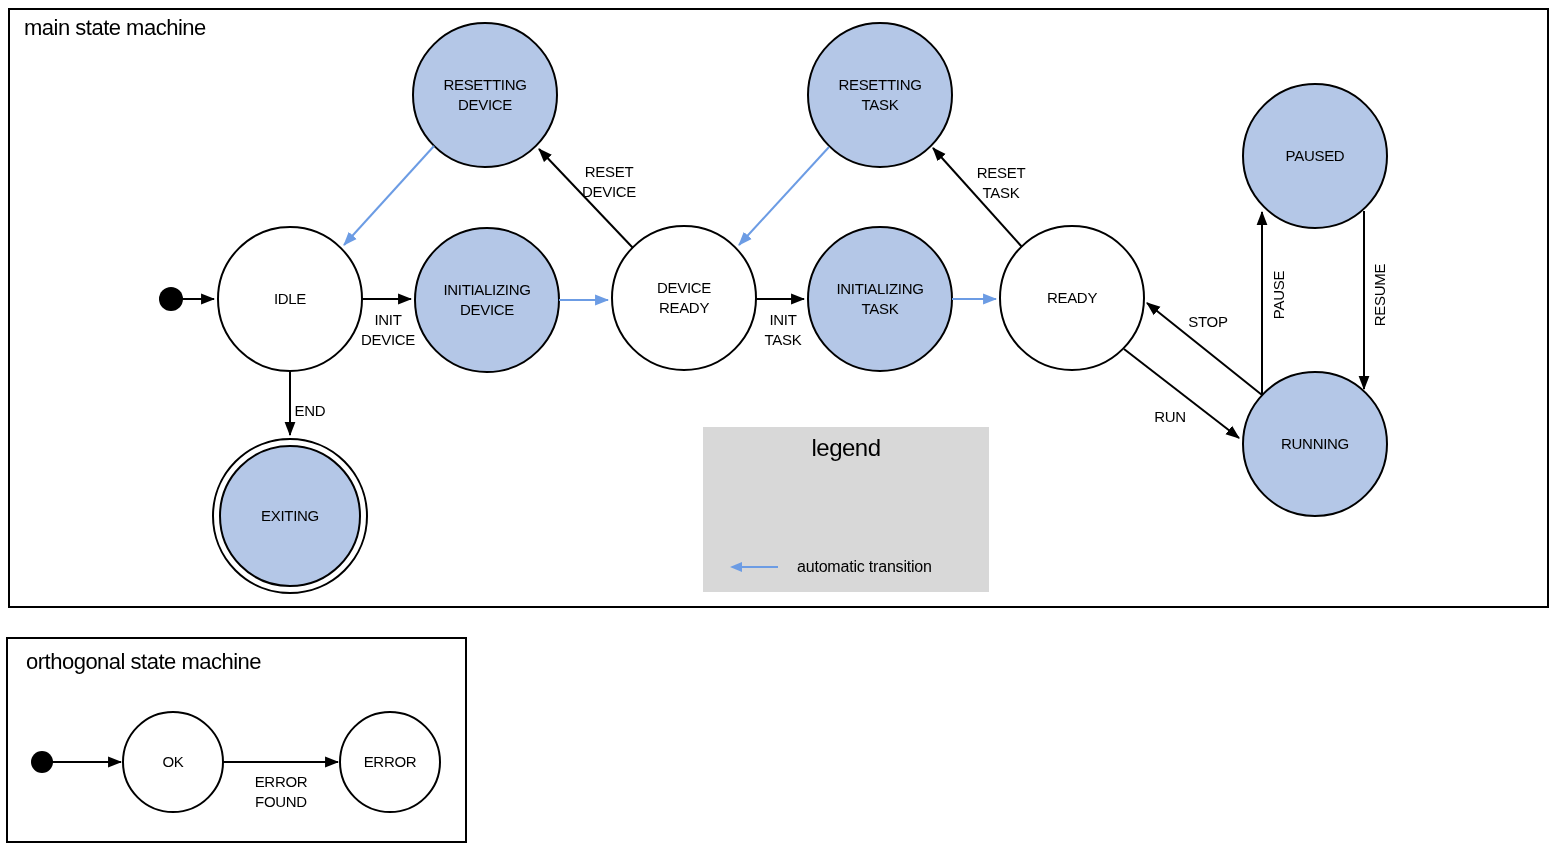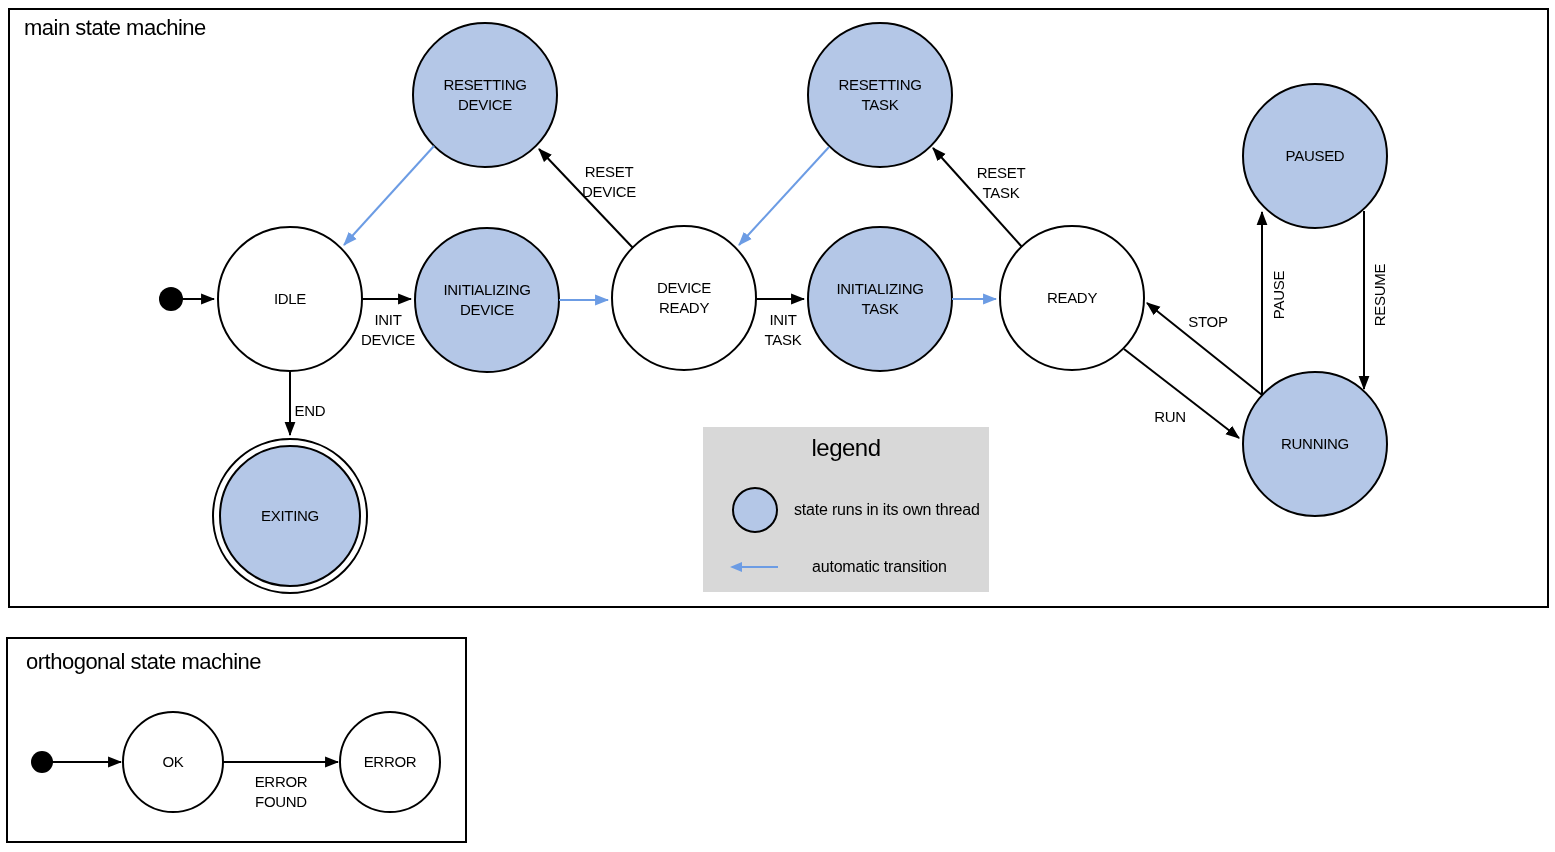--- a/index.html
+++ b/index.html
@@ -26,21 +26,21 @@
 
   #legend{
     position:absolute;left:703px;top:427px;width:286px;height:165px;
     background:var(--legend-bg);
   }
   #legend .legend-title{
     text-align:center;font-size:24px;letter-spacing:-0.5px;padding-top:7px;
   }
   .legend-row{position:absolute;display:flex;align-items:center;}
   #legend-row-thread{left:29px;top:60px;gap:16px;}
-  #legend-row-auto{left:27px;top:131px;gap:32px;text-align:right;}
+  #legend-row-auto{left:27px;top:131px;gap:17px;text-align:right;}
   .legend-circle{
     width:46px;height:46px;border-radius:50%;
     border:2px solid var(--stroke);background:var(--state-fill-threaded);
   }
   .legend-text{font-size:16px;letter-spacing:-0.2px;}
 
   #diagram{position:absolute;left:0;top:0;z-index:3;}
   .state-circle{stroke:var(--stroke);stroke-width:2;}
   .final-ring{fill:#ffffff;stroke:var(--stroke);stroke-width:2;}
   .slabel, .tlabel{
@@ -55,24 +55,20 @@
 <div class="frame" id="main-frame">
   <span class="frame-title">main state machine</span>
 </div>
 
 <div class="frame" id="ortho-frame">
   <span class="frame-title">orthogonal state machine</span>
 </div>
 
 <div id="legend">
   <div class="legend-title">legend</div>
-  <div class="legend-row" id="legend-row-thread">
-    <div class="legend-circle"></div>
-    <span class="legend-text">state runs in its own thread</span>
-  </div>
   <div class="legend-row" id="legend-row-auto">
     <svg width="50" height="12">
       <line x1="48" y1="6" x2="11" y2="6" stroke="#6c9ce4" stroke-width="2"></line>
       <polygon points="12,1 12,11 0,6" fill="#6c9ce4"></polygon>
     </svg>
     <span class="legend-text">automatic transition</span>
   </div>
 </div>
 
 <svg id="diagram" width="1555" height="852" viewBox="0 0 1555 852">

